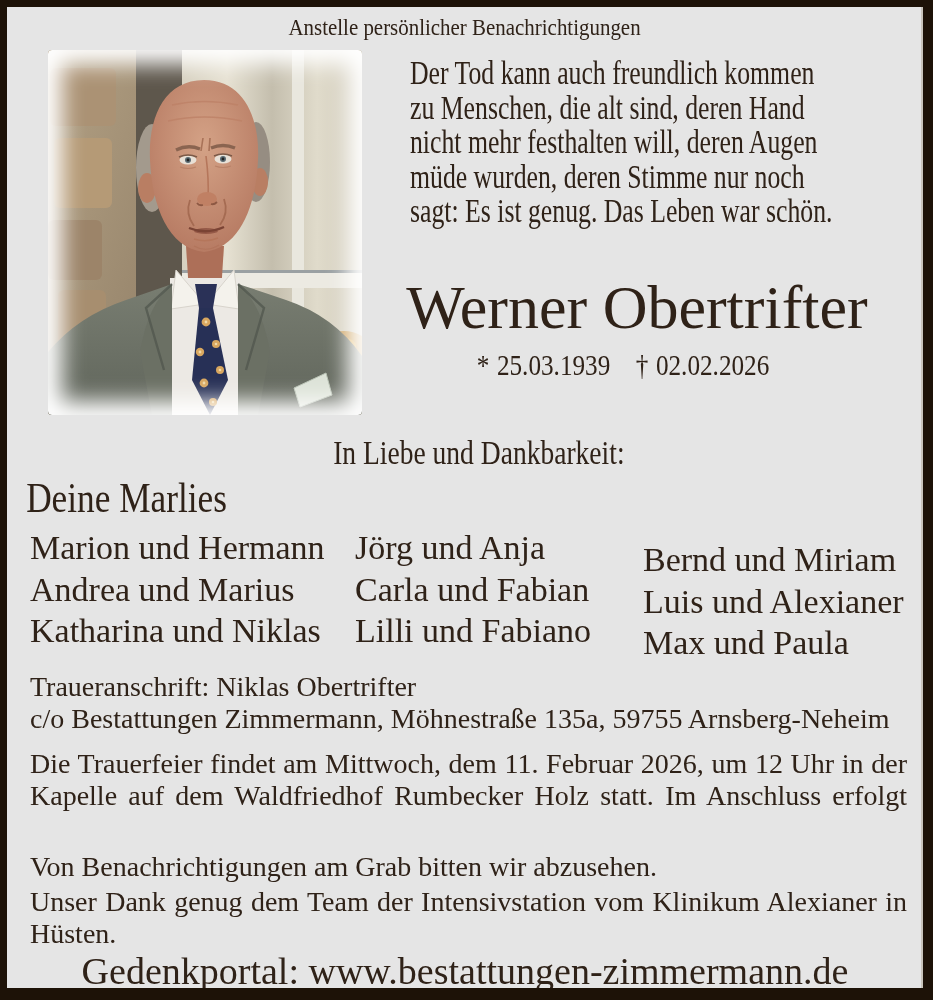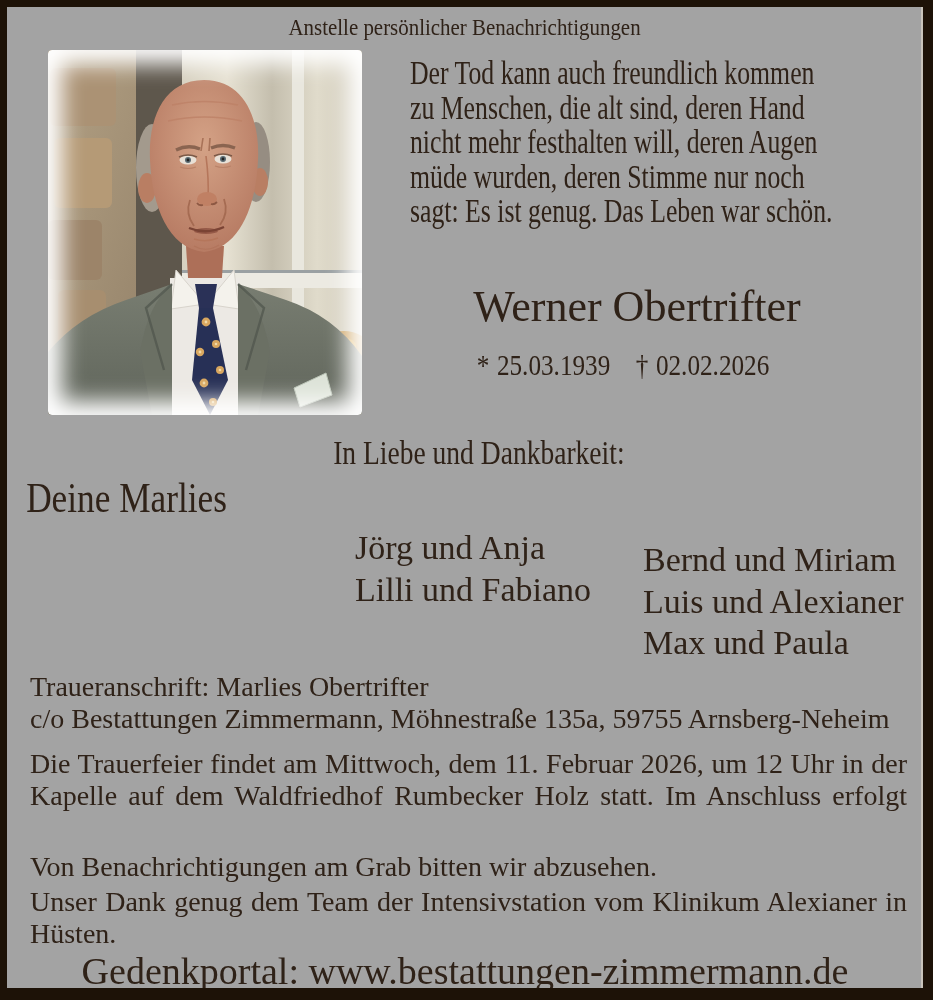--- a/index.html
+++ b/index.html
@@ -1,20 +1,20 @@
 <!DOCTYPE html>
 <html><head>
 <meta charset="utf-8">
 <style>
   html,body{margin:0;padding:0;background:#fff;}
   .page{
     position:relative;
     width:933px;height:1000px;
     box-sizing:border-box;
-    background:#a3a3a3;
+    background:#e5e5e5;
     border-style:solid;
     border-color:#1d1207;
     border-width:7px 10px 12px 7px;
     font-family:"Liberation Serif","DejaVu Serif",serif;
     color:#2f2218;
     overflow:hidden;
   }
   .page::after{ 
     content:"";position:absolute;top:0;bottom:0;right:0;width:2px;background:#c9c4bb;
   }
@@ -26,21 +26,21 @@
 
   .photo{left:41px;top:43px;width:314px;height:365px;border-radius:4px;overflow:hidden;}
   .photo svg{display:block;}
   .photo .vignette{position:absolute;inset:0;box-shadow:inset 0 0 22px 14px #ffffff;border-radius:4px;}
 
   .poem{left:403px;top:49px;font-size:33px;line-height:34.6px;
     transform:scaleX(.78);transform-origin:left top;}
   .poem div{white-space:nowrap;}
 
   .name-line{left:390px;top:265px;width:480px;text-align:center;
-    font-size:44px;line-height:70px;white-space:nowrap;}
+    font-size:62px;line-height:70px;white-space:nowrap;}
 
   .dates{left:376px;top:340px;width:480px;display:flex;justify-content:center;
     font-size:30px;line-height:36px;}
   .dates .d{white-space:nowrap;transform:scaleX(.84);transform-origin:center top;}
   .dates .sym{margin-right:9px;}
 
   .inliebe{top:426px;left:0;right:0;display:flex;justify-content:center;padding-left:28px;}
   .inliebe .inner{font-size:34px;line-height:40px;white-space:nowrap;
     transform:scaleX(.81);transform-origin:center top;}
 
@@ -197,32 +197,38 @@
   </div>
 
   <div class="abs inliebe">
     <div class="inner">In Liebe und Dankbarkeit:</div>
   </div>
 
   <div class="abs marlies">
     <div class="inner">Deine Marlies</div>
   </div>
 
+  <div class="abs col c1">
+    <div>Marion und Hermann</div>
+    <div>Andrea und Marius</div>
+    <div>Katharina und Niklas</div>
+  </div>
   <div class="abs col c2">
     <div>Jörg und Anja</div>
+    <div>Carla und Fabian</div>
     <div>Lilli und Fabiano</div>
   </div>
   <div class="abs col c3">
     <div>Bernd und Miriam</div>
     <div>Luis und Alexianer</div>
     <div>Max und Paula</div>
   </div>
 
   <div class="abs textblock addr">
-    <div>Traueranschrift: Marlies Obertrifter</div>
+    <div>Traueranschrift: Niklas Obertrifter</div>
     <div>c/o Bestattungen Zimmermann, Möhnestraße 135a, 59755 Arnsberg-Neheim</div>
   </div>
 
   <div class="abs textblock p1">
     <div class="jl">Die Trauerfeier findet am Mittwoch, dem 11. Februar 2026, um 12 Uhr in der</div>
     <div class="jl">Kapelle auf dem Waldfriedhof Rumbecker Holz statt. Im Anschluss erfolgt</div>
   </div>
 
   <div class="abs textblock p2">Von Benachrichtigungen am Grab bitten wir abzusehen.</div>
 

